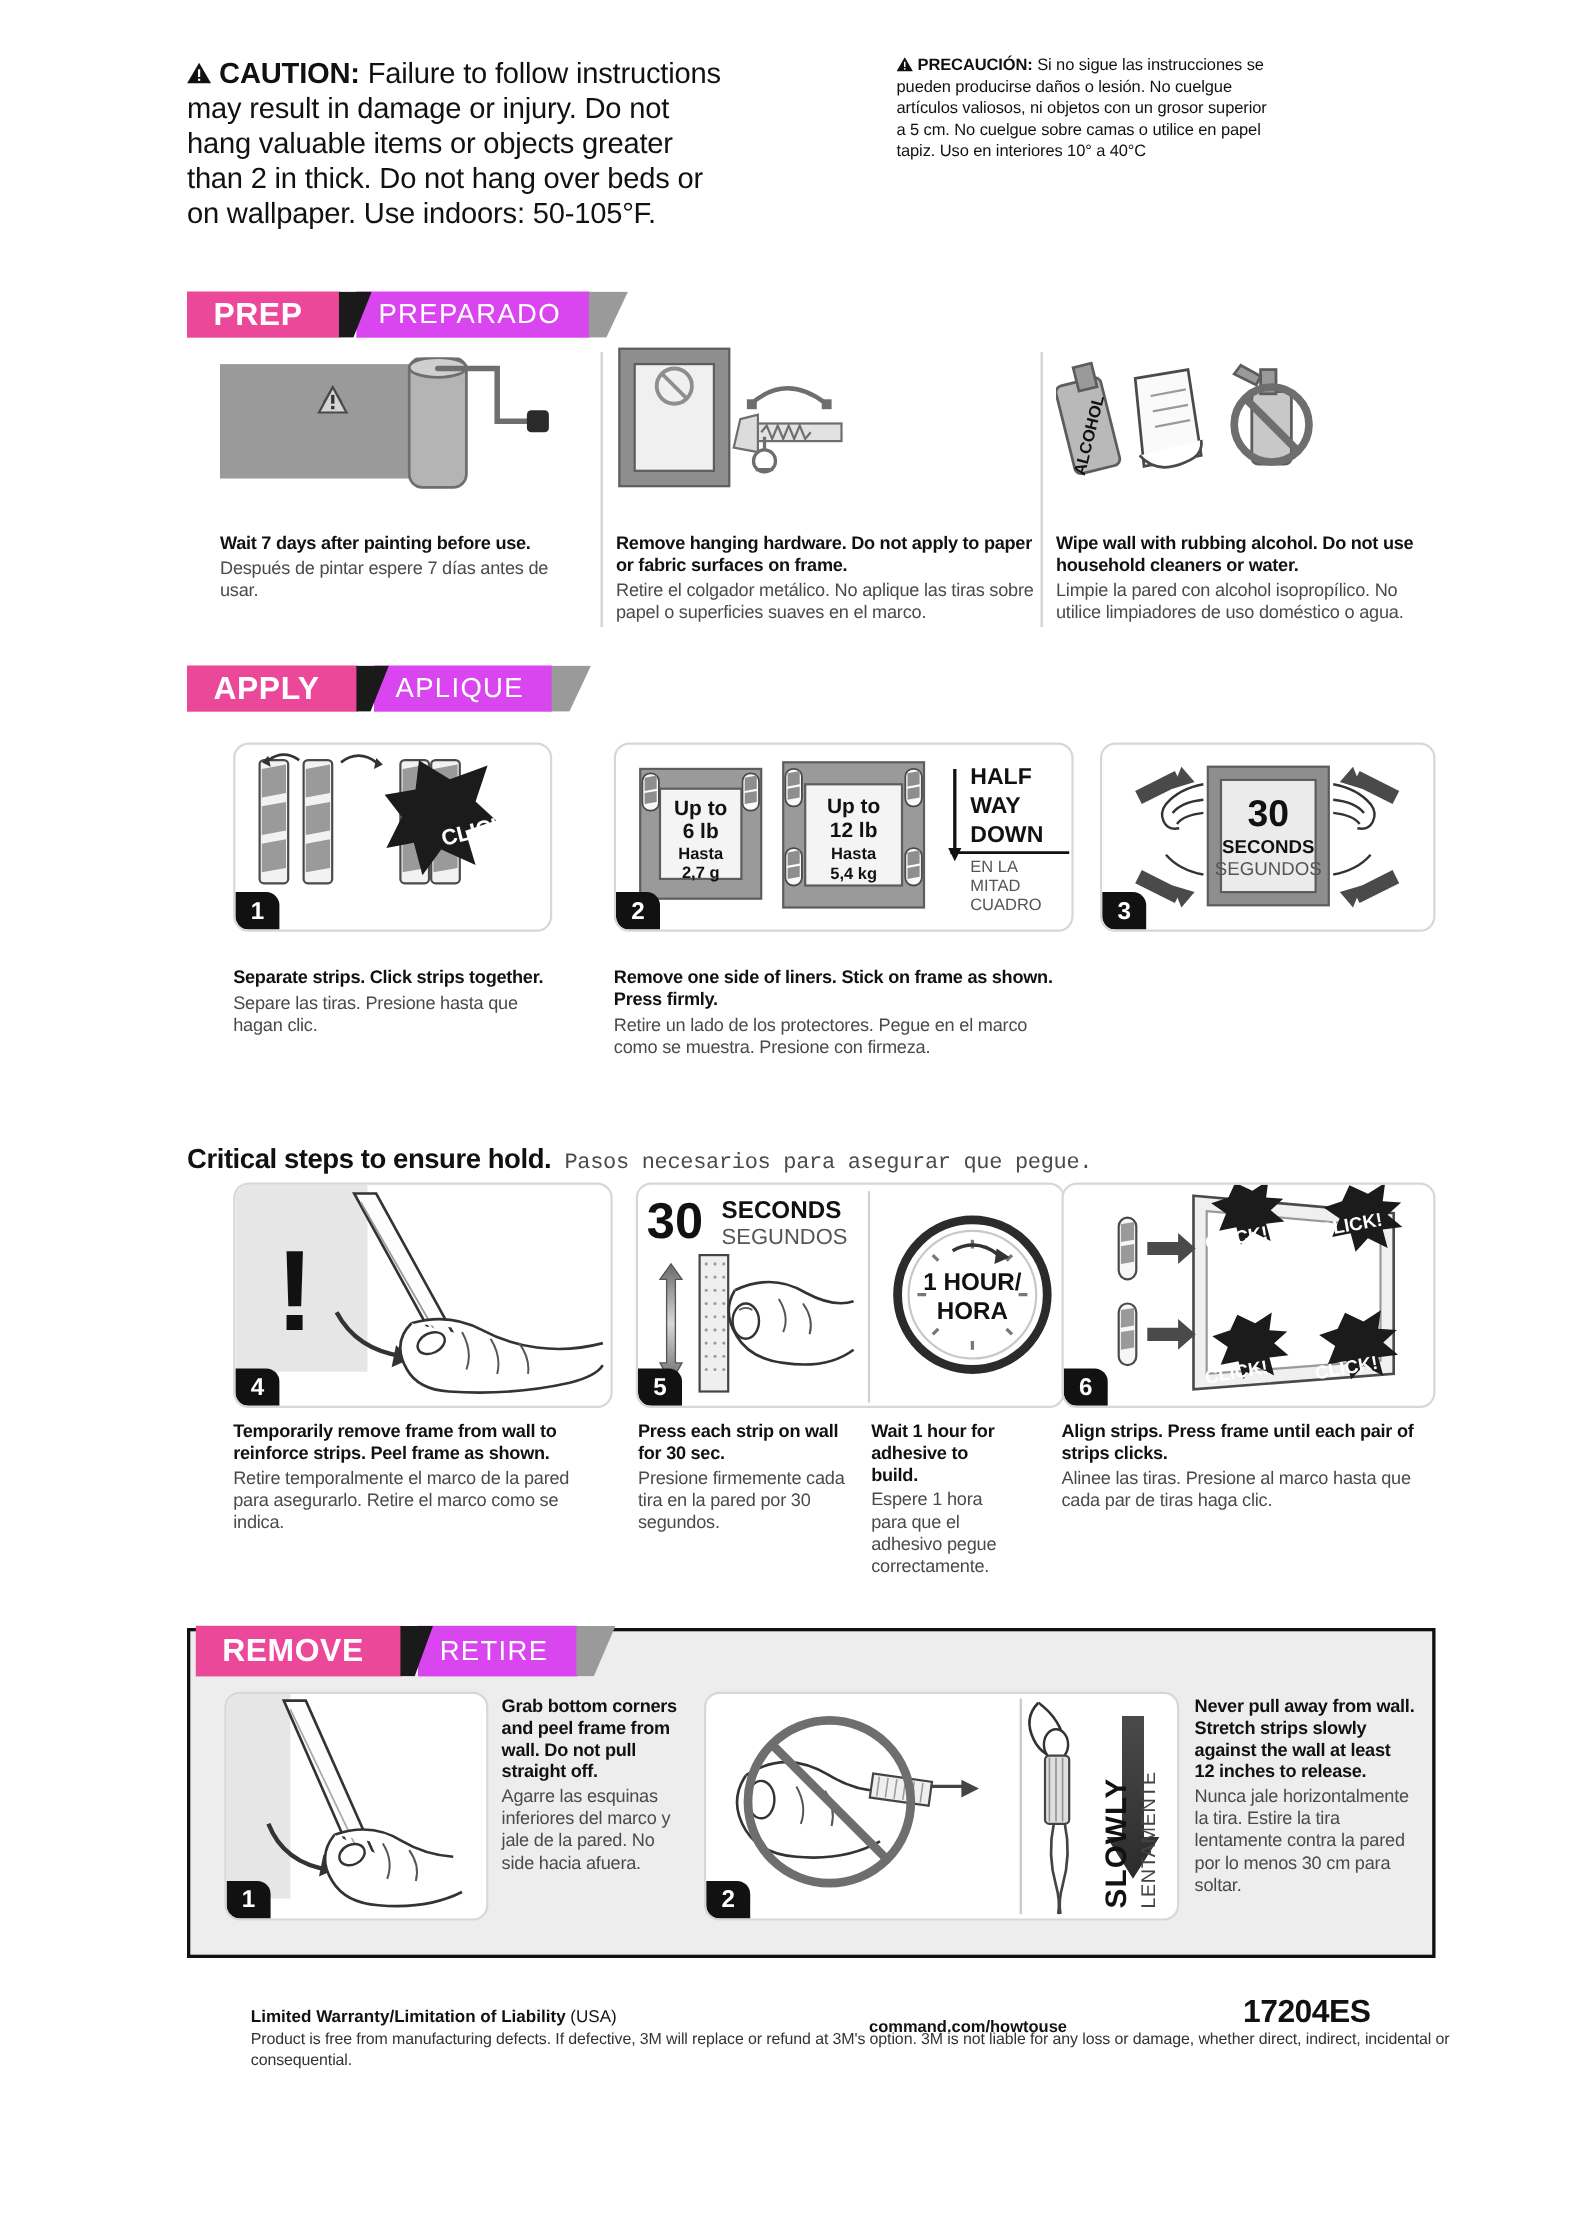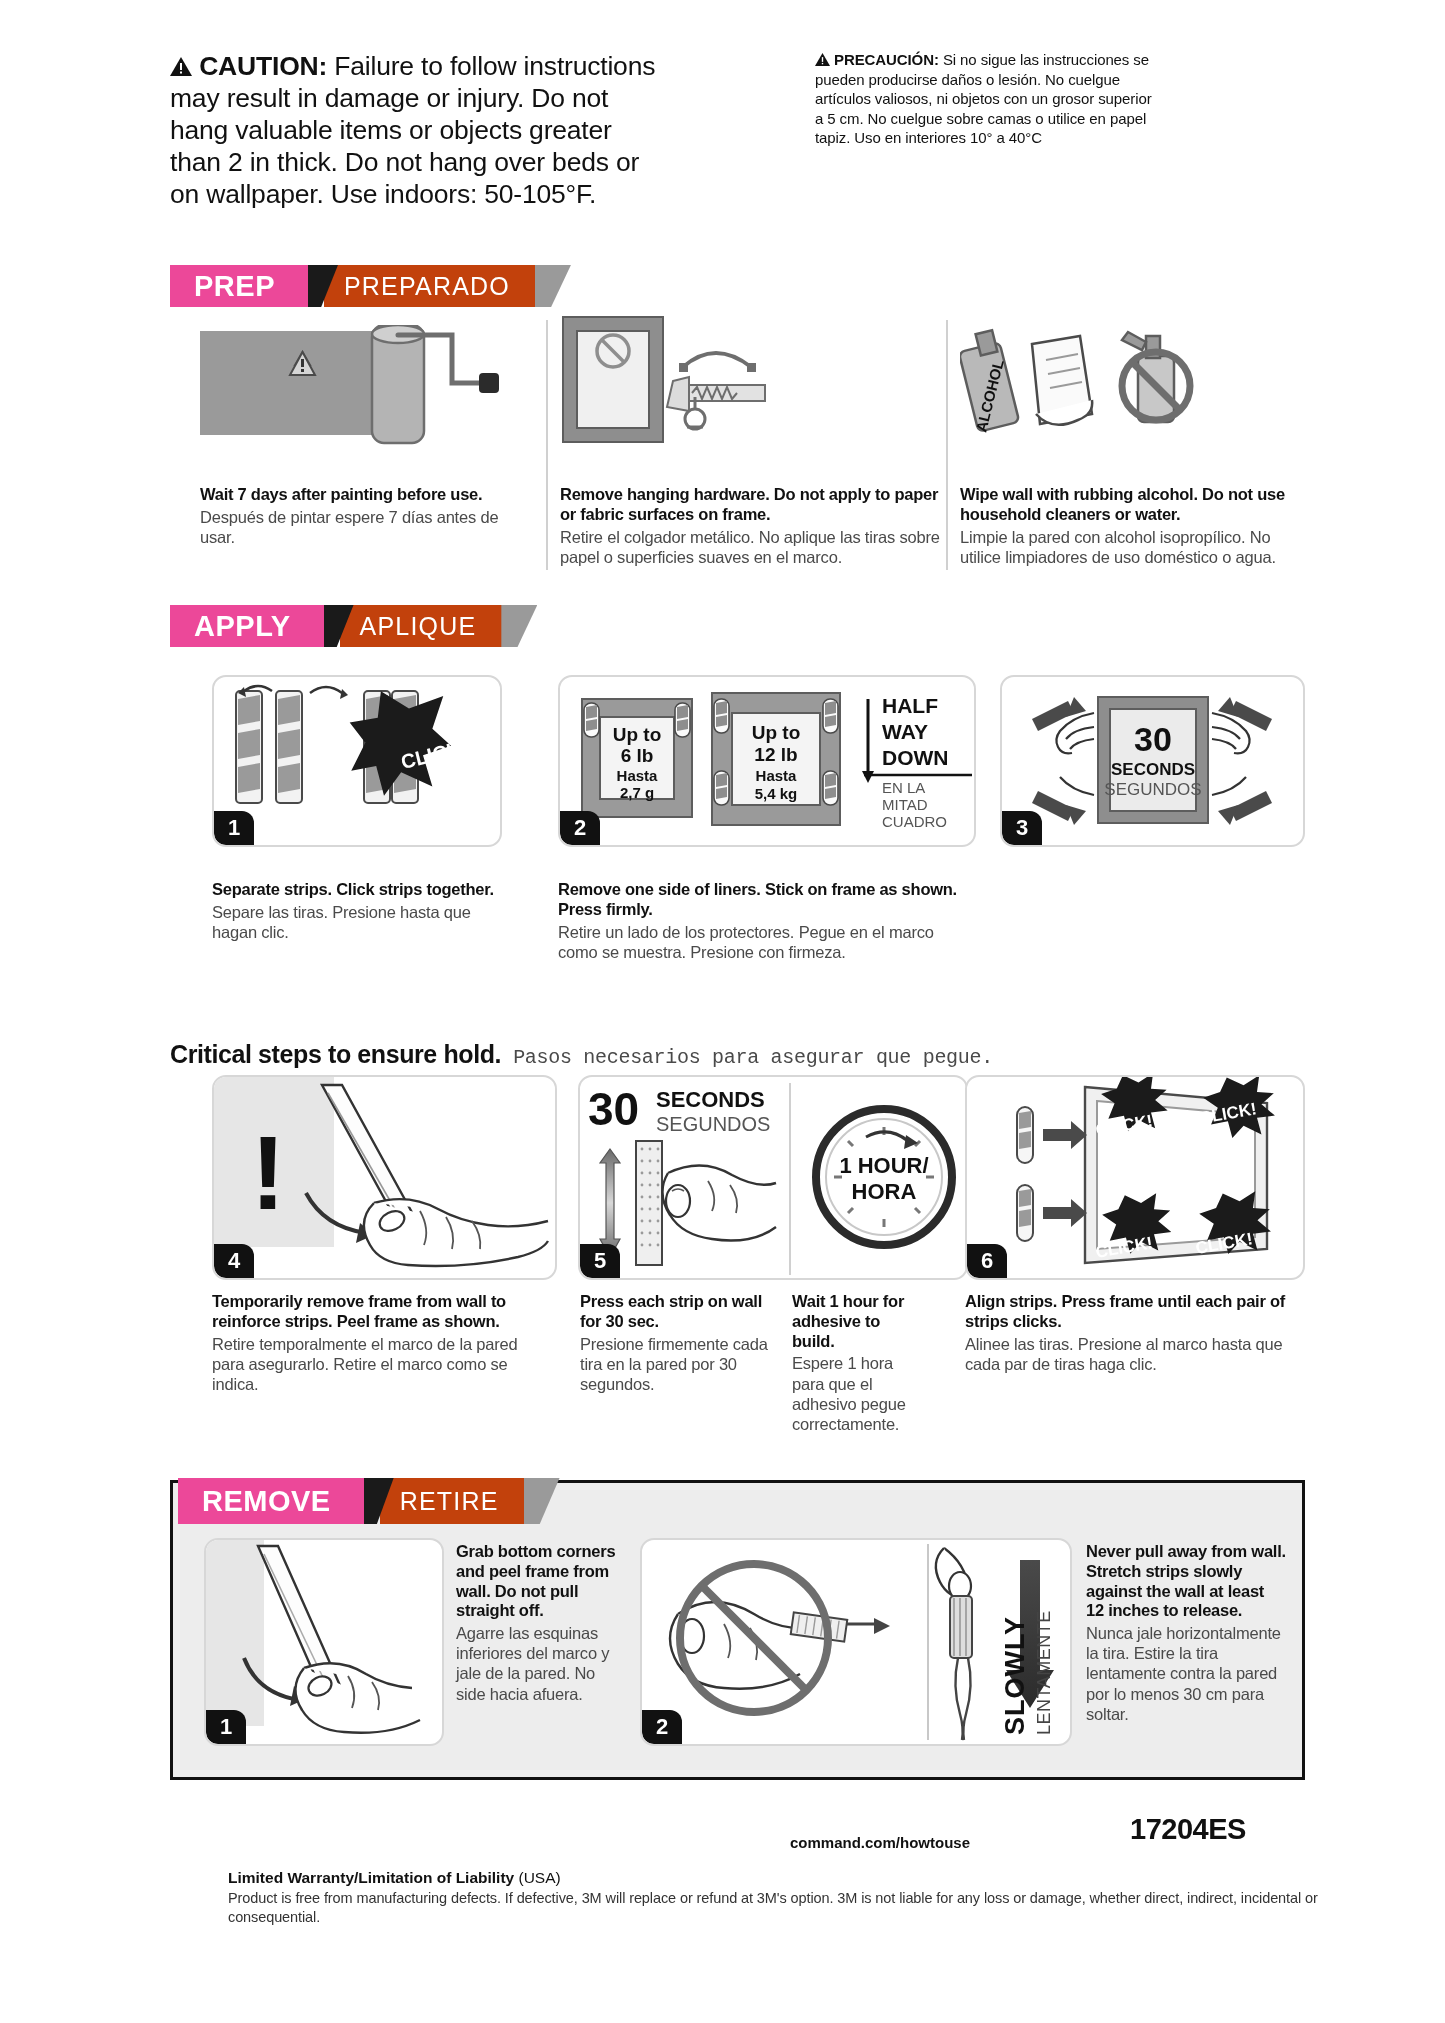--- a/index.html
+++ b/index.html
@@ -29,21 +29,21 @@
     background: #ec4899; color: #fff; font-weight: bold; font-size: 29px;
     letter-spacing: 0.5px; display: flex; align-items: center;
     padding: 0 34px 0 24px;
   }
   .banner .b-skew-dark {
     width: 30px; background: #1a1a1a;
     clip-path: polygon(0 0, 100% 0, 44% 100%, 0 100%);
     margin-left: -1px;
   }
   .banner .b-es {
-    background: #c2410c; color: #ffffff; font-size: 25px; letter-spacing: 1.2px;
+    background: #d946ef; color: #ffffff; font-size: 25px; letter-spacing: 1.2px;
     display: flex; align-items: center; padding: 0 26px 0 20px; margin-left: -14px;
   }
   .banner .b-skew-light {
     width: 36px; background: #9a9a9a;
     clip-path: polygon(0 0, 100% 0, 45% 100%, 0 100%);
     margin-left: -1px;
   }
 
   
   .panel {
@@ -69,21 +69,21 @@
   
   .crit { position: absolute; left: 170px; top: 1040px; display: flex; align-items: baseline; gap: 12px; }
   .crit .en { font-weight: bold; font-size: 25px; color: #111; letter-spacing: -0.4px; }
   .crit .es { font-size: 20px; color: #4a4a4a; letter-spacing: -0.3px; font-family: Liberation Mono, monospace; }
 
   
   .remove-box { position: absolute; left: 170px; top: 1480px; width: 1135px; height: 300px; border: 3px solid #111; background: #ededed; }
 
   
   .footer { position: absolute; left: 228px; top: 1825px; width: 1090px; }
-  .foot-title { font-weight: bold; font-size: 15.5px; color: #111; margin-top: 44px; }
+  .foot-title { font-weight: bold; font-size: 15.5px; color: #111; }
   .foot-title .sm { font-weight: normal; }
   .foot-body { font-size: 14.5px; line-height: 1.30; color: #333; margin-top: 2px; letter-spacing: -0.1px; }
   .foot-url { position: absolute; left: 790px; top: 1834px; font-weight: bold; font-size: 15px; color: #111; }
   .foot-code { position: absolute; left: 1130px; top: 1813px; font-weight: bold; font-size: 29px; color: #111; letter-spacing: -0.5px; }
   .ill { position: absolute; }
   svg { display: block; }
 
   .burst-text { font-weight: bold; fill: #fff; font-family: "Liberation Sans", sans-serif; }
   .lbl-bold { font-weight: bold; font-family: "Liberation Sans", sans-serif; fill: #111; }
   .lbl-gray { font-family: "Liberation Sans", sans-serif; fill: #555; }

